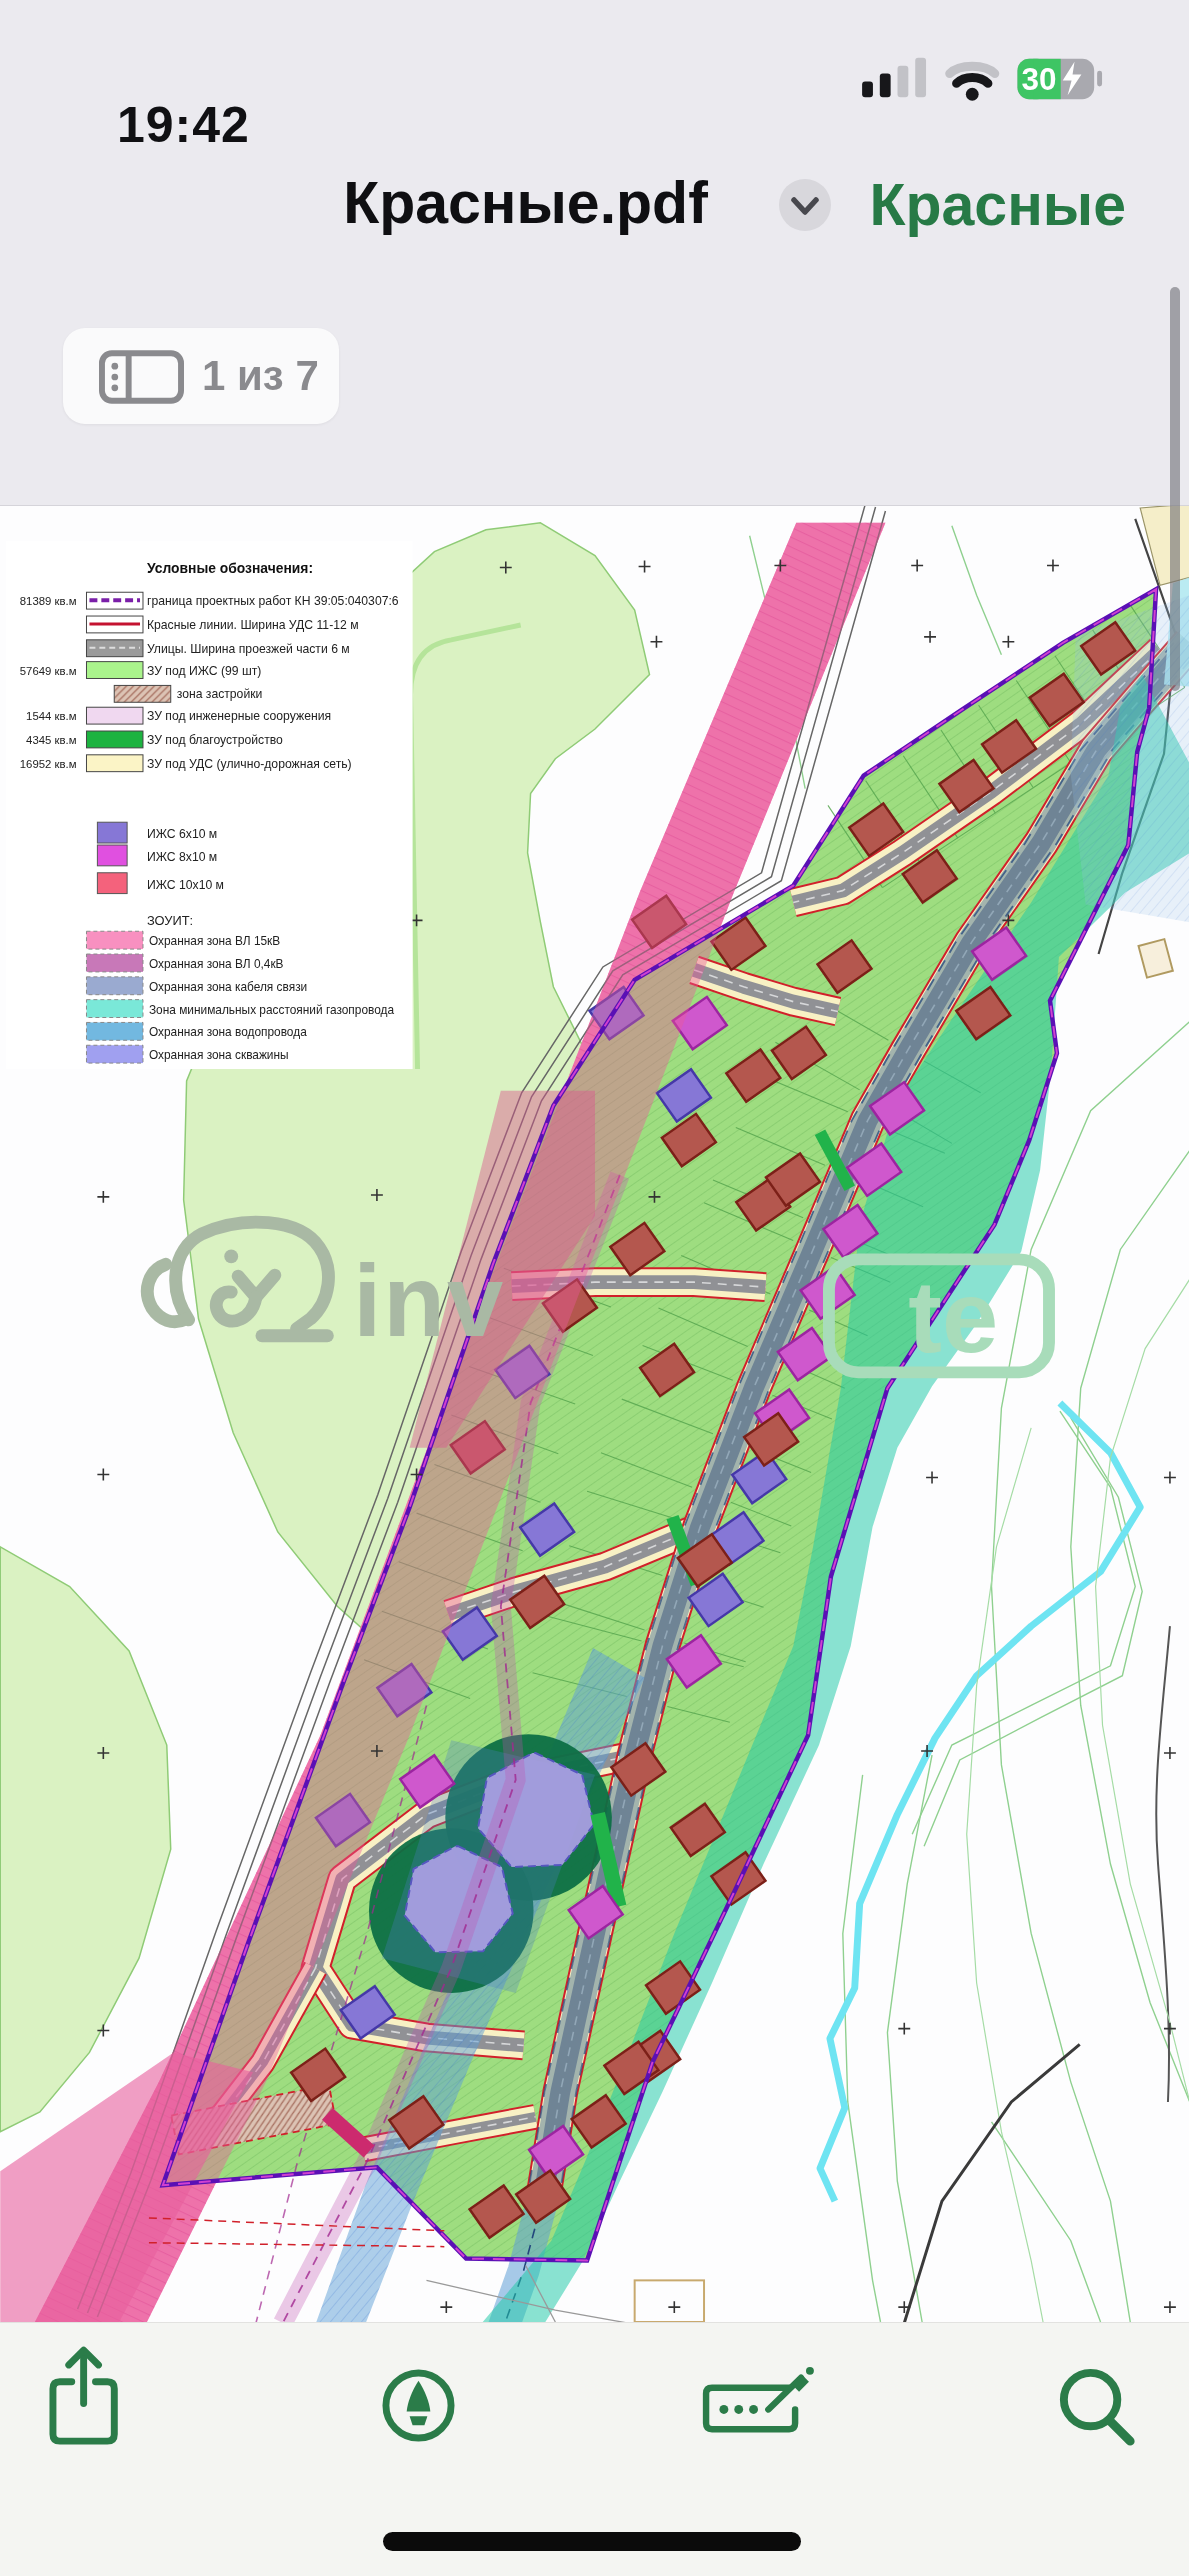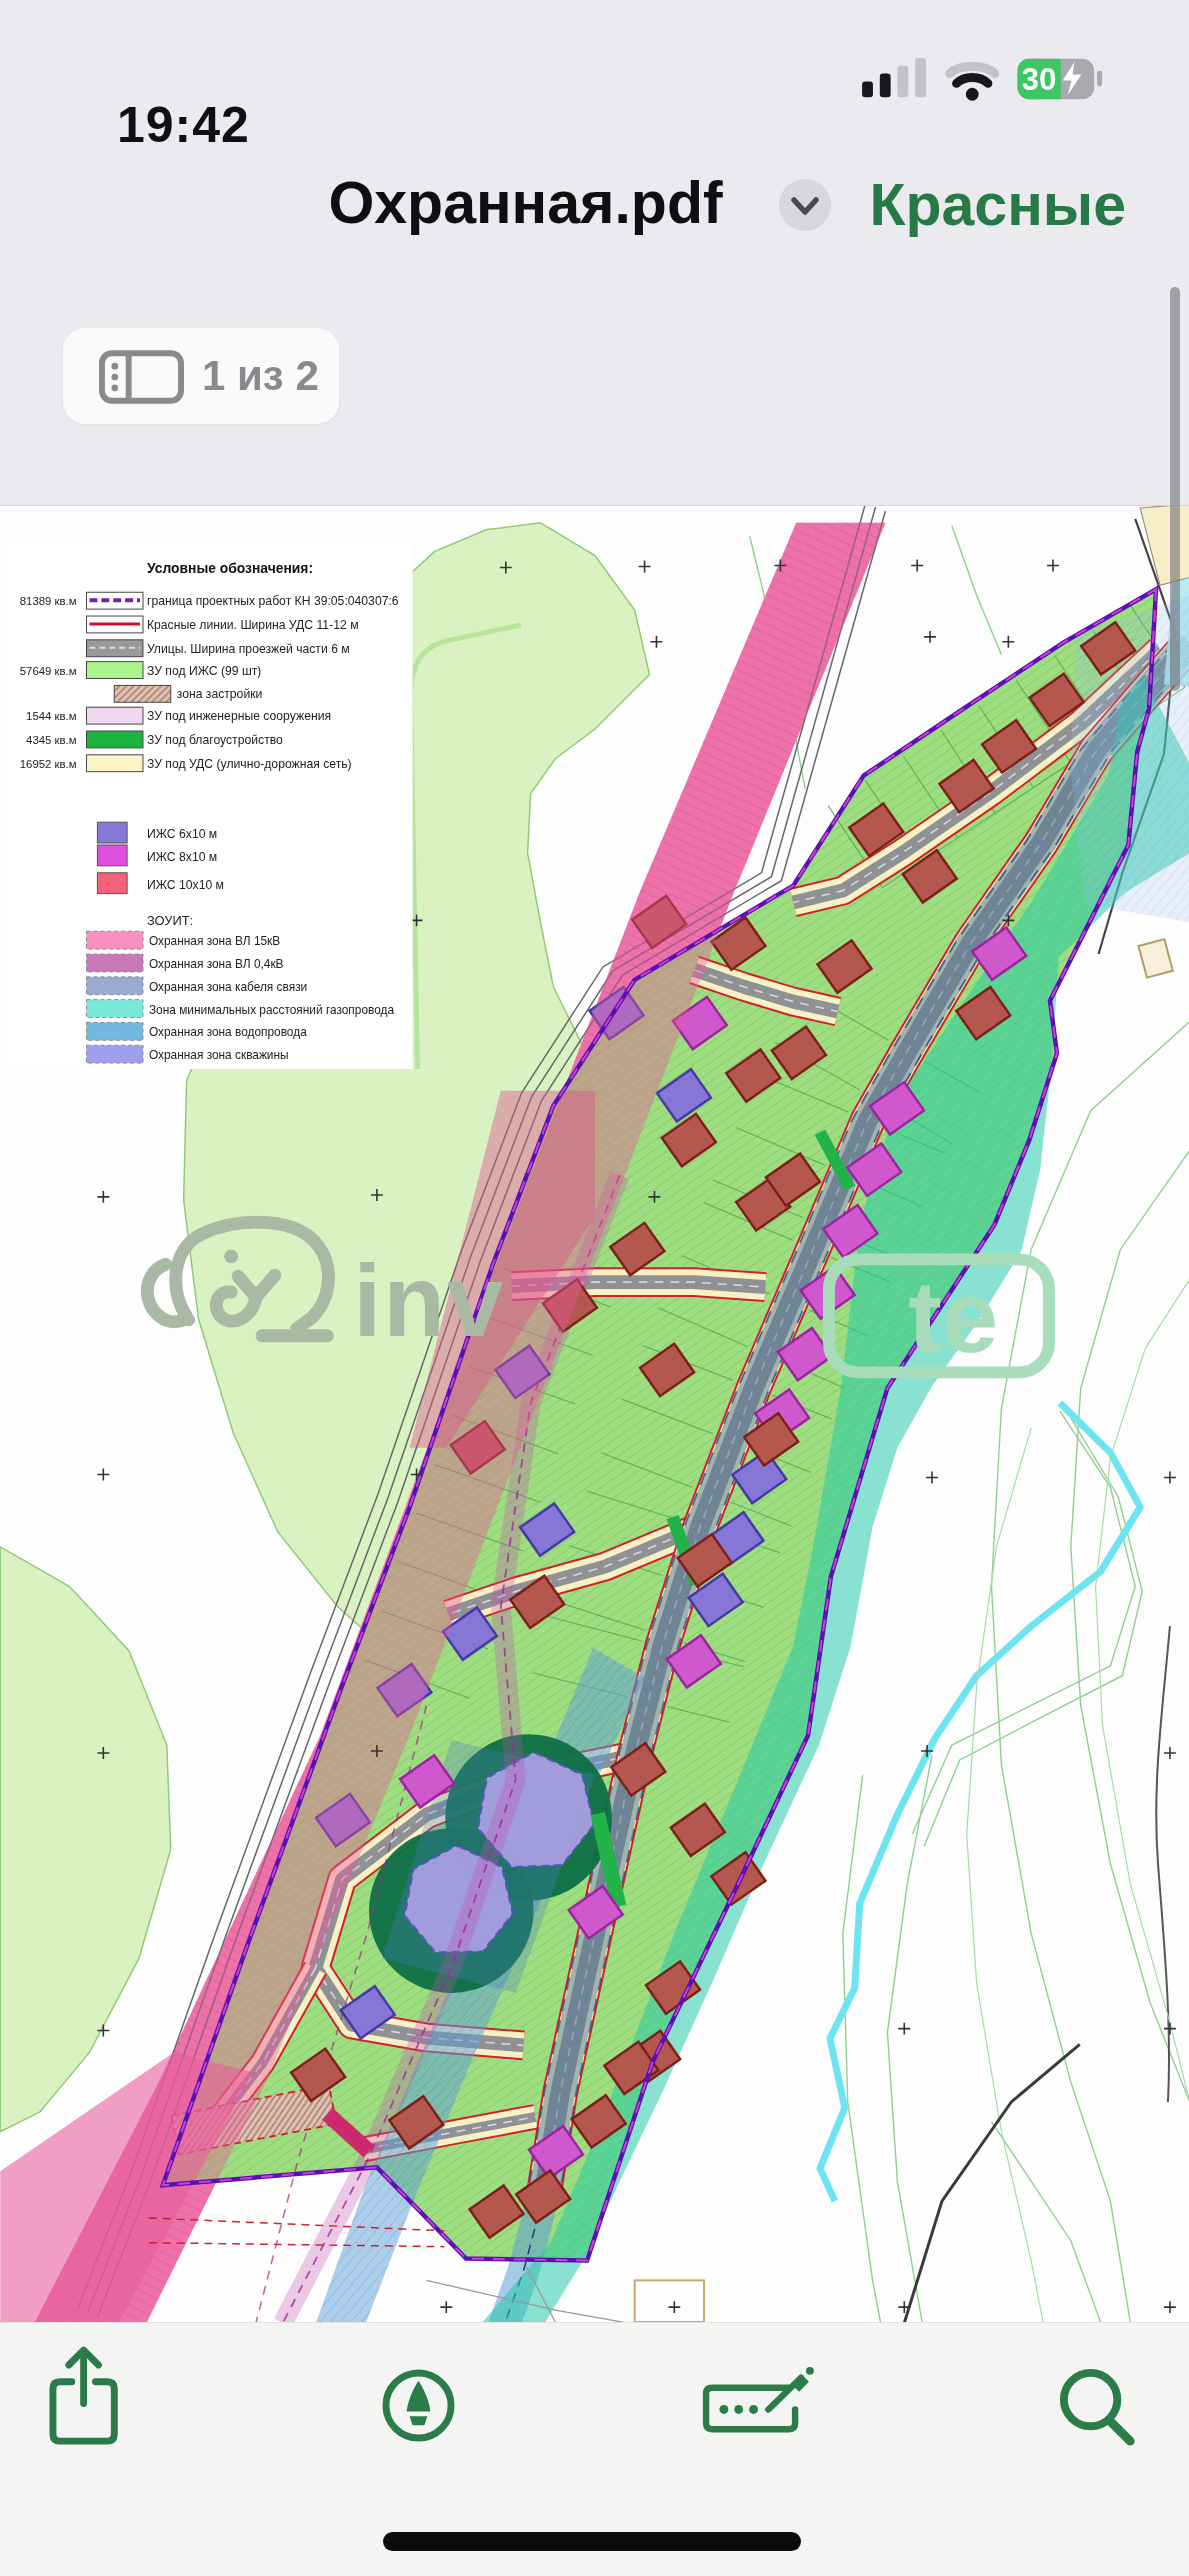--- a/index.html
+++ b/index.html
@@ -39,39 +39,39 @@
   <g>
     <rect x="166" y="9" width="78" height="41" rx="12" fill="#a9a9af"></rect>
     <rect x="166" y="9" width="32" height="41" rx="12" fill="#3ec564"></rect>
     <rect x="182" y="9" width="28" height="41" fill="#3ec564"></rect>
     <text x="170" y="41" font-size="32" font-weight="bold" fill="#fff" font-family="Liberation Sans, sans-serif">30</text>
     <path d="M224 12 L212 31 L221 31 L217 46 L231 25 L222 25 Z" fill="#fff"></path>
     <rect x="247" y="21" width="5" height="16" rx="2.5" fill="#a9a9af"></rect>
   </g>
 </svg>
 
-<div class="title">Охранная.pdf</div>
+<div class="title">Красные.pdf</div>
 
 <div class="chev"></div>
 <svg style="position:absolute;left:779px;top:179px" width="52" height="52" viewBox="0 0 52 52">
   <path d="M15 21 L26 33 L37 21" fill="none" stroke="#48484e" stroke-width="5.5" stroke-linecap="round" stroke-linejoin="round"></path>
 </svg>
 
 <div class="done">Красные</div>
 
 <div class="pill">
   <svg style="position:absolute;left:36px;top:22px" width="85" height="54" viewBox="0 0 86 54">
 
     <rect x="3" y="3" width="80" height="48" rx="10" fill="none" stroke="#8a8a8e" stroke-width="6"></rect>
     <line x1="30" y1="3" x2="30" y2="51" stroke="#8a8a8e" stroke-width="6"></line>
     <circle cx="16" cy="16" r="3.4" fill="#8a8a8e"></circle>
     <circle cx="16" cy="27" r="3.4" fill="#8a8a8e"></circle>
     <circle cx="16" cy="38" r="3.4" fill="#8a8a8e"></circle>
   </svg>
-  <div class="pilltext">1 из 2</div>
+  <div class="pilltext">1 из 7</div>
 </div>
 
 <div class="map">
 <svg width="1190" height="1816" viewBox="0 510 1200 1832">
 <defs>
 <pattern id="hpink" width="9" height="9" patternTransform="rotate(115)" patternUnits="userSpaceOnUse">
   <rect width="9" height="9" fill="none"></rect>
           <line x1="0" y1="0" x2="0" y2="9" stroke="rgba(214,62,141,0.45)" stroke-width="2.2"></line>
 </pattern>
 <pattern id="hgreen" width="8" height="8" patternTransform="rotate(55)" patternUnits="userSpaceOnUse">

